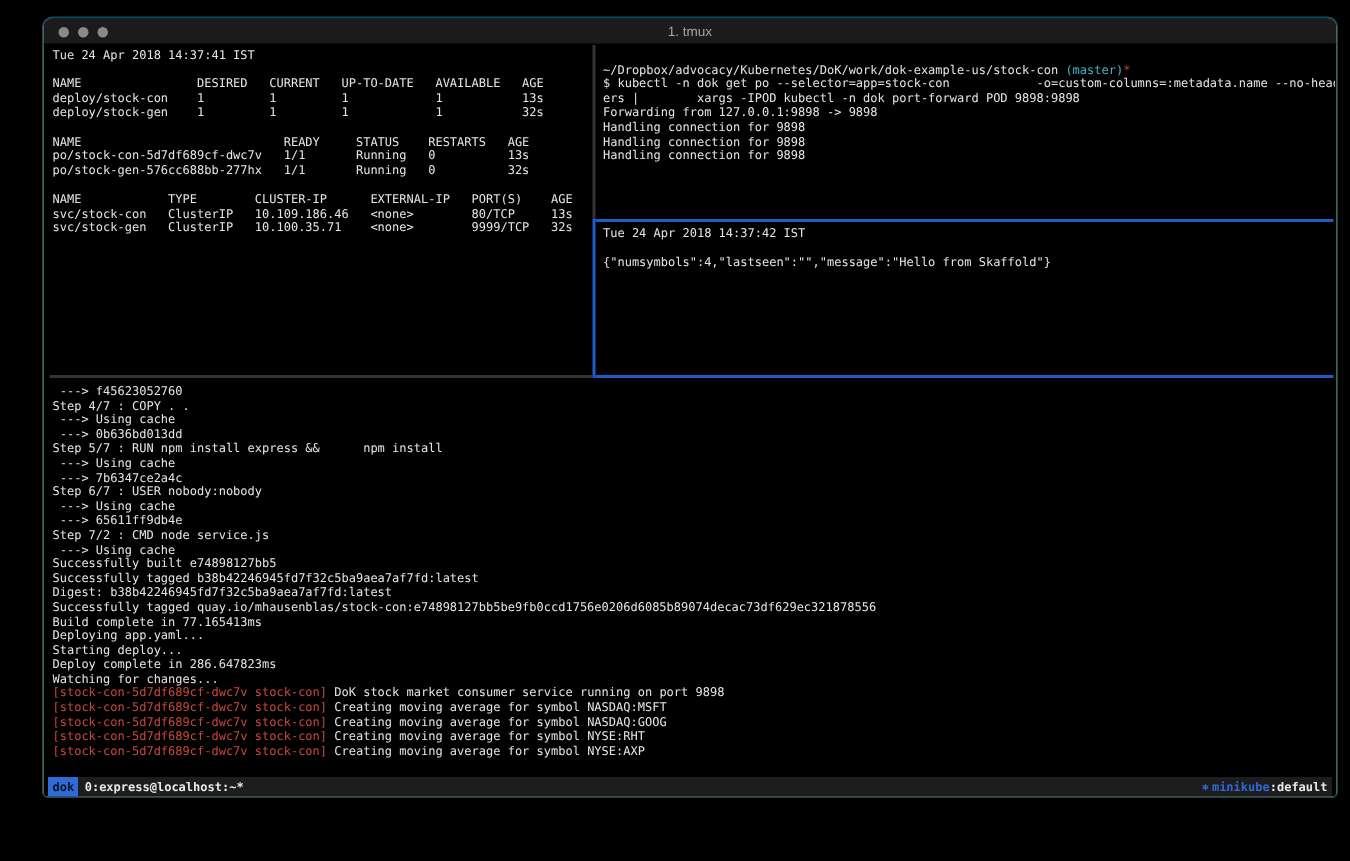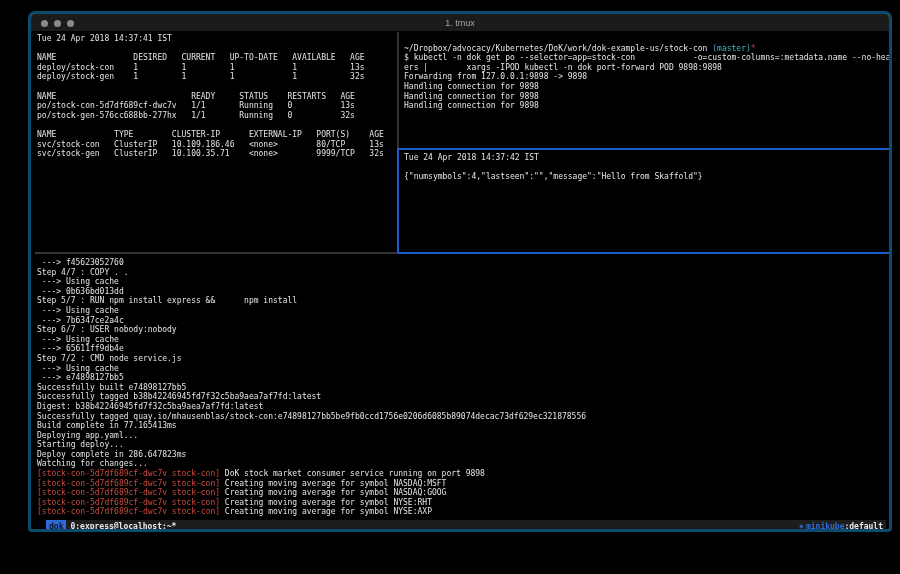--- a/index.html
+++ b/index.html
@@ -3,21 +3,21 @@
 <meta charset="utf-8">
 <style>
   :root{
     --lh: 9.6px;
   }
   *{margin:0;padding:0;box-sizing:border-box;}
   body{width:900px;height:574px;background:#000;overflow:hidden;position:relative;
        font-family:"DejaVu Sans Mono", monospace;}
   .stage{position:absolute;inset:0;background:#000;}
   .window{position:absolute;left:28px;top:11px;width:864px;height:521px;
-          background:#eab308;border-radius:7px 7px 4px 4px;border:3px solid #0c4a6e;overflow:hidden;}
+          background:#eab308;border-radius:7px 7px 4px 4px;border:1px solid #0c4a6e;overflow:hidden;}
   .titlebar{position:absolute;left:0;top:0;right:0;height:18px;background:#1b1b1b;
             border-bottom:1px solid #000;}
   .lights{position:absolute;left:10px;top:5.5px;display:flex;gap:6px;}
   .light{width:7px;height:7px;border-radius:50%;background:#8a8a8a;}
   .wtitle{position:absolute;left:0;right:0;top:0;height:18px;line-height:18px;text-align:center;
           color:#a6a6a6;font-size:9px;font-family:"Liberation Sans", sans-serif;}
   .content{position:absolute;left:0;top:18px;right:0;bottom:0;background:#000;}
 
   .pane{position:absolute;overflow:hidden;}
   .pane-topleft{left:6px;top:2px;width:360px;height:222px;}
@@ -31,21 +31,21 @@
 
   .border{position:absolute;}
   .b-inactive{background:var(--border);}
   .b-active{background:var(--blue);}
   .v-top{left:366px;top:0;width:2px;height:116px;}
   .v-active{left:366px;top:116px;width:2px;height:106px;}
   .h-active-top{left:368px;top:116px;width:492px;height:2px;}
   .h-active-bottom{left:368px;top:220px;width:492px;height:2px;}
   .h-inactive-left{left:4px;top:220px;width:362px;height:2px;}
 
-  .statusbar{position:absolute;left:15px;right:3px;top:488px;height:13px;background:var(--status_bg);
+  .statusbar{position:absolute;left:3px;right:3px;top:488px;height:13px;background:var(--status_bg);
              display:flex;align-items:center;justify-content:space-between;font-size:8px;font-weight:bold;}
   .status-left{display:flex;align-items:center;height:13px;}
   .session-chip{background:var(--blue_bright);color:#0d1522;padding:0 3px;height:13px;line-height:13px;}
   .window-label{color:#e9e9e9;padding-left:4px;white-space:pre;}
   .status-right{display:flex;align-items:center;padding-right:3px;}
   .kube-icon{color:var(--blue_bright);padding-right:2px;}
   .kube-context{color:var(--blue_bright);}
   .kube-namespace{color:#e9e9e9;}
 </style>
 </head>
@@ -104,21 +104,20 @@
           <div class="tline"> ---&gt; Using cache</div>
           <div class="tline"> ---&gt; 0b636bd013dd</div>
           <div class="tline">Step 5/7 : RUN npm install express &amp;&amp;      npm install</div>
           <div class="tline"> ---&gt; Using cache</div>
           <div class="tline"> ---&gt; 7b6347ce2a4c</div>
           <div class="tline">Step 6/7 : USER nobody:nobody</div>
           <div class="tline"> ---&gt; Using cache</div>
           <div class="tline"> ---&gt; 65611ff9db4e</div>
           <div class="tline">Step 7/2 : CMD node service.js</div>
           <div class="tline"> ---&gt; Using cache</div>
-          <div class="tline"> ---&gt; e74898127bb5</div>
           <div class="tline">Successfully built e74898127bb5</div>
           <div class="tline">Successfully tagged b38b42246945fd7f32c5ba9aea7af7fd:latest</div>
           <div class="tline">Digest: b38b42246945fd7f32c5ba9aea7af7fd:latest</div>
           <div class="tline">Successfully tagged quay.io/mhausenblas/stock-con:e74898127bb5be9fb0ccd1756e0206d6085b89074decac73df629ec321878556</div>
           <div class="tline">Build complete in 77.165413ms</div>
           <div class="tline">Deploying app.yaml...</div>
           <div class="tline">Starting deploy...</div>
           <div class="tline">Deploy complete in 286.647823ms</div>
           <div class="tline">Watching for changes...</div>
           <div class="tline"><span style="color: rgb(200, 72, 60);">[stock-con-5d7df689cf-dwc7v stock-con]</span><span> DoK stock market consumer service running on port 9898</span></div>

